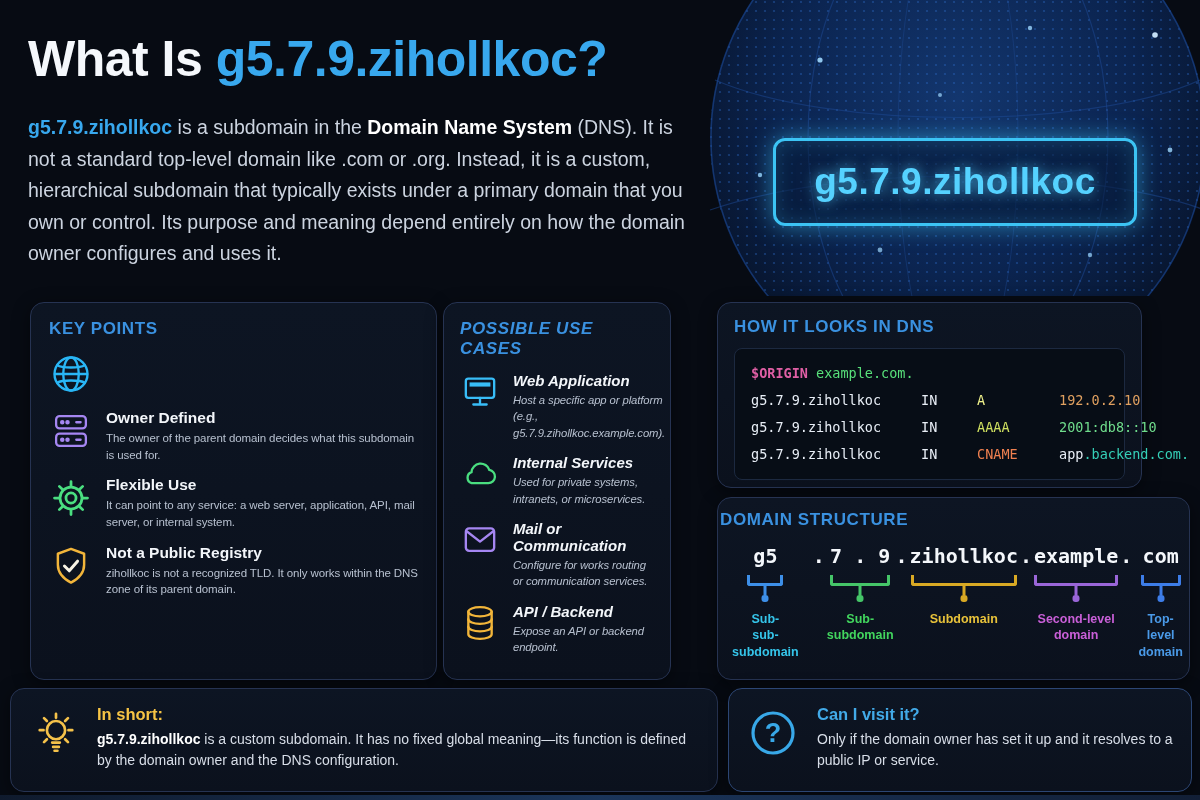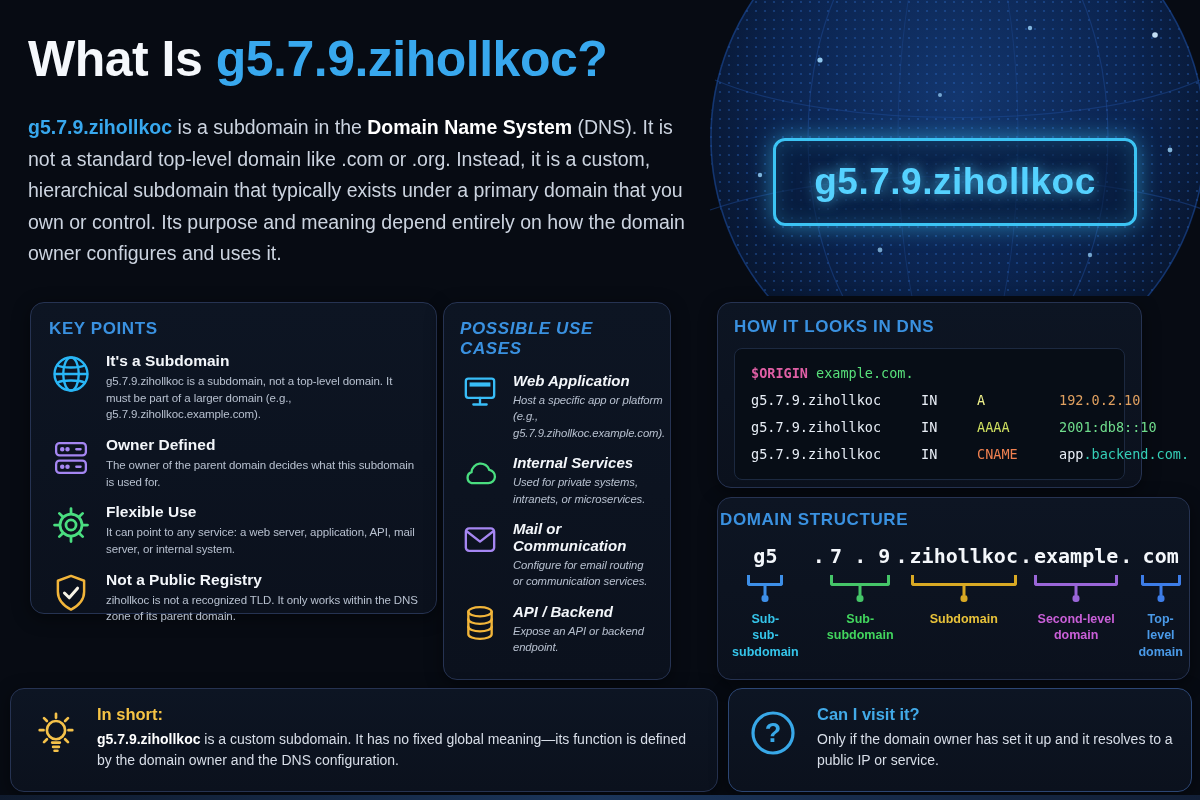--- a/index.html
+++ b/index.html
@@ -24,21 +24,21 @@
            display:flex; align-items:center; justify-content:center; }
   .badge span { font-size:37px; font-weight:bold; color:#55d2ff; letter-spacing:0.5px;
                 text-shadow:0 0 14px rgba(85,210,255,0.8); }
 
   
   .panel { position:absolute; background:linear-gradient(180deg,#0d1523,#0b111d);
            border:1px solid #263352; border-radius:14px;
            box-shadow:0 4px 18px rgba(0,0,0,0.45); }
   .sec-title { font-size:17px; font-weight:bold; letter-spacing:0.6px; color:#3a91e0; }
 
-  #key-points   { left:30px;  top:302px; width:407px; height:312px; padding:16px 18px 0; }
+  #key-points   { left:30px;  top:302px; width:407px; height:378px; padding:16px 18px 0; }
   #use-cases    { left:443px; top:302px; width:228px; height:378px; padding:16px 16px 4px;font-style:italic; }
   #dns-panel    { left:717px; top:302px; width:425px; height:186px; padding:14px 16px 0; }
   #ds-panel     { left:717px; top:497px; width:473px; height:183px; padding:12px 2px 0; }
   #in-short     { left:10px;  top:688px; width:708px; height:104px; padding:16px 22px; }
   #can-visit    { left:728px; top:688px; width:464px; height:104px; padding:16px 18px; border-color:#2c4674; }
 
   
   .item { display:flex; gap:13px; margin-top:13px; }
   .item .icon { flex:0 0 auto; width:44px; display:flex; justify-content:center; }
   #use-cases .item .icon { width:40px; }
@@ -148,24 +148,20 @@
     <div class="item">
       <span class="icon">
         <svg width="44" height="44" viewBox="0 0 48 48" fill="none" stroke="#29b6f6" stroke-width="2.6" stroke-linecap="round">
           <circle cx="24" cy="24" r="18"></circle>
             <ellipse cx="24" cy="24" rx="8.5" ry="18"></ellipse>
           <path d="M6.5 24h35"></path>
             <path d="M9 14.5c5 3.2 25 3.2 30 0"></path>
             <path d="M9 33.5c5-3.2 25-3.2 30 0"></path>
         </svg>
       </span>
-      <div class="itxt">
-        <h3>It's a Subdomain</h3>
-        <p>g5.7.9.zihollkoc is a subdomain, not a top-level domain. It must be part of a larger domain (e.g., g5.7.9.zihollkoc.example.com).</p>
-      </div>
     </div>
 
     <div class="item">
       <span class="icon">
         <svg width="42" height="44" viewBox="0 0 48 48" fill="none" stroke="#a586f2" stroke-width="2.6" stroke-linecap="round">
           <rect x="7" y="7" width="34" height="14" rx="4"></rect>
             <rect x="7" y="27" width="34" height="14" rx="4"></rect>
           <circle cx="14" cy="14" r="1.3" fill="#a586f2"></circle>
             <circle cx="20" cy="14" r="1.3" fill="#a586f2"></circle>
             <path d="M30 14h5"></path>
@@ -239,21 +235,21 @@
 
     <div class="item">
       <span class="icon">
         <svg width="40" height="40" viewBox="0 0 48 48" fill="none" stroke="#a586f2" stroke-width="2.8" stroke-linecap="round" stroke-linejoin="round">
           <rect x="7" y="10" width="34" height="27" rx="4"></rect>
           <path d="M8 13.5 24 26l16-12.5"></path>
         </svg>
       </span>
       <div class="itxt">
         <h3>Mail or Communication</h3>
-        <p>Configure for email routing or communication services.</p>
+        <p>Configure for works routing or communication services.</p>
       </div>
     </div>
 
     <div class="item">
       <span class="icon">
         <svg width="40" height="40" viewBox="0 0 48 48" fill="none" stroke="#f2b53a" stroke-width="2.8" stroke-linecap="round">
           <ellipse cx="24" cy="10.5" rx="14" ry="5.5"></ellipse>
           <path d="M10 10.5v27c0 3 6.3 5.5 14 5.5s14-2.5 14-5.5v-27"></path>
           <path d="M10 19.5c0 3 6.3 5.5 14 5.5s14-2.5 14-5.5"></path>
           <path d="M10 28.5c0 3 6.3 5.5 14 5.5s14-2.5 14-5.5"></path>

